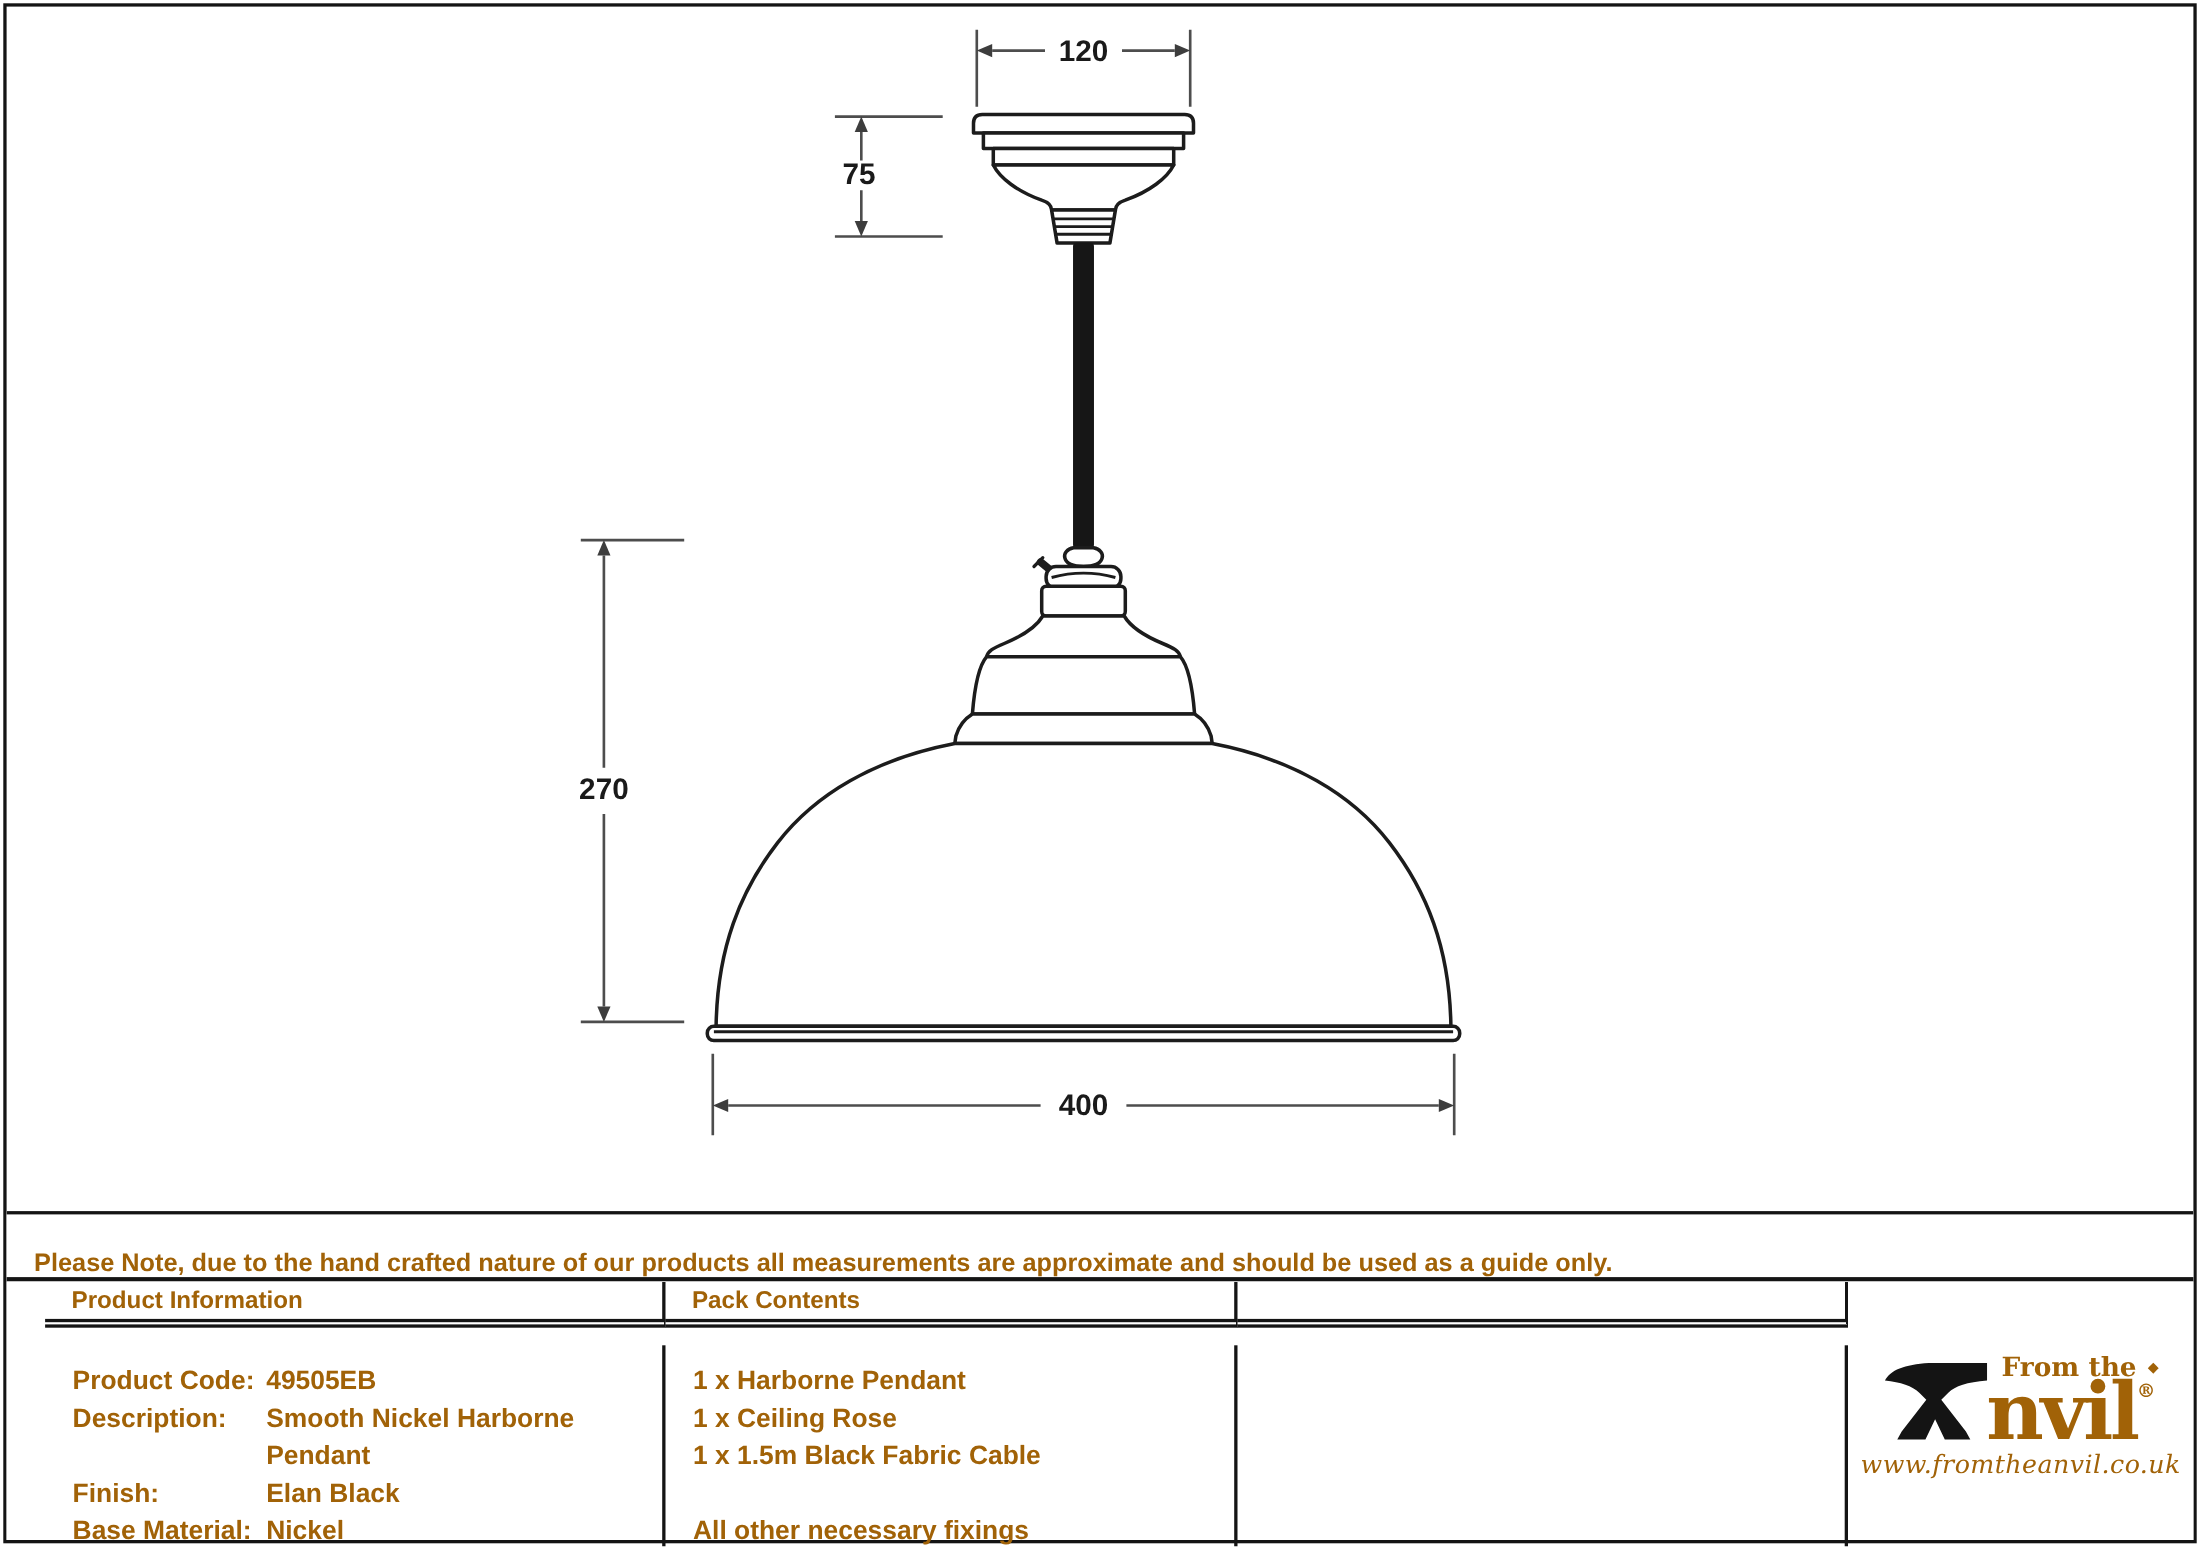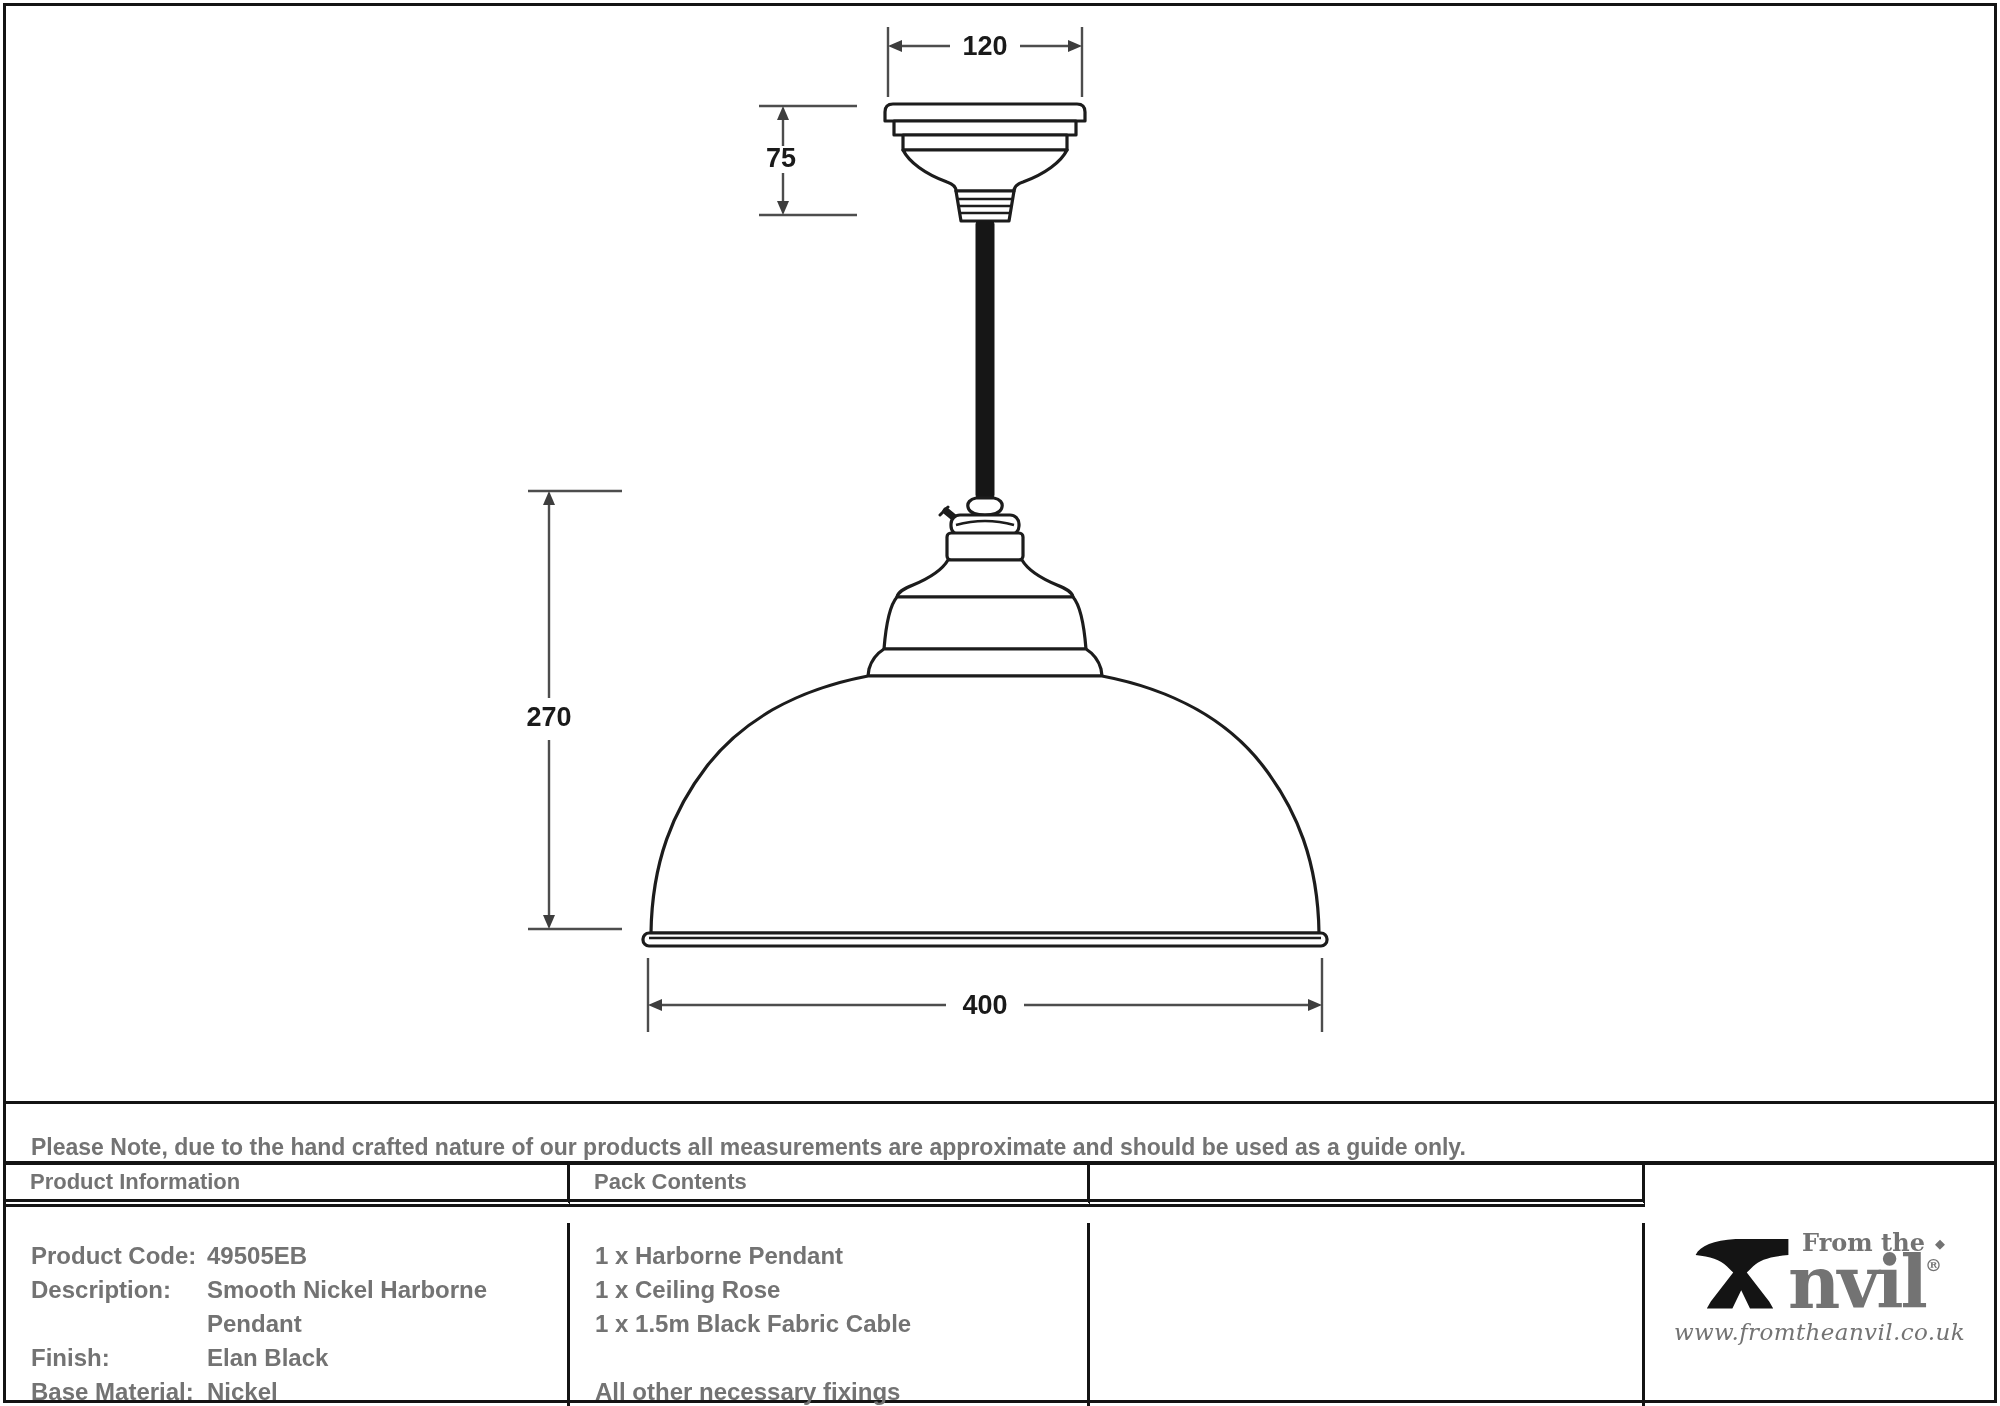--- a/index.html
+++ b/index.html
@@ -1,36 +1,36 @@
 <!DOCTYPE html>
 <html><head>
 <meta charset="utf-8">
 <style>
   html,body{margin:0;padding:0;background:#fff;}
-  .page{position:relative;width:2000px;height:1406px;background:#fff;color:#737373;
+  .page{position:relative;width:2000px;height:1406px;background:#fff;color:#a16207;
         font-family:"Liberation Sans",sans-serif;overflow:hidden;}
   .frame{position:absolute;inset:3px;border:3px solid #141414;pointer-events:none;}
 
   .drawing-wrap{position:absolute;left:6px;top:6px;width:1988px;height:1095px;}
   .drawing-wrap svg{display:block;width:100%;height:100%;}
 
   .lamp{fill:#ffffff;stroke:#1c1c1c;stroke-width:3.2;stroke-linejoin:round;}
   .lampline{fill:none;stroke:#1c1c1c;stroke-width:2.6;}
   .cable{fill:#161616;stroke:#161616;}
   .dim{stroke:#4d4d4d;stroke-width:2.4;fill:none;}
   .dimarrow{fill:#3d3d3d;stroke:none;}
   .dimtext{font-family:"Liberation Sans",sans-serif;font-weight:700;font-size:27px;fill:#1a1a1a;}
 
   .note-row{position:absolute;left:6px;right:6px;top:1101px;height:64px;box-sizing:border-box;
             border-top:3px solid #141414;border-bottom:4px solid #141414;background:#fff;
             display:flex;align-items:flex-end;padding-left:25px;font-size:23px;font-weight:700;}
 
   .spec-table{position:absolute;left:6px;right:6px;top:1165px;bottom:6px;display:grid;
               grid-template-columns:564px 520px 555px 1fr;grid-template-rows:42px 1fr;
-              background:#fff;}
+              background:#fff;padding-left:35px;}
   .hcell{box-sizing:border-box;border-right:3px solid #141414;border-bottom:8px double #141414;
          display:flex;align-items:center;padding-left:24px;font-size:22px;font-weight:700;}
   .bcell{box-sizing:border-box;border-right:3px solid #141414;padding:16px 0 0 25px;
          font-size:24px;font-weight:700;margin-top:16px;}
   .logo-cell{grid-column:4;grid-row:1/3;display:flex;flex-direction:column;
              align-items:center;justify-content:center;}
 
   .info-row{display:flex;line-height:34px;}
   .info-label{width:176px;flex:none;}
   .pack-line{line-height:34px;}

